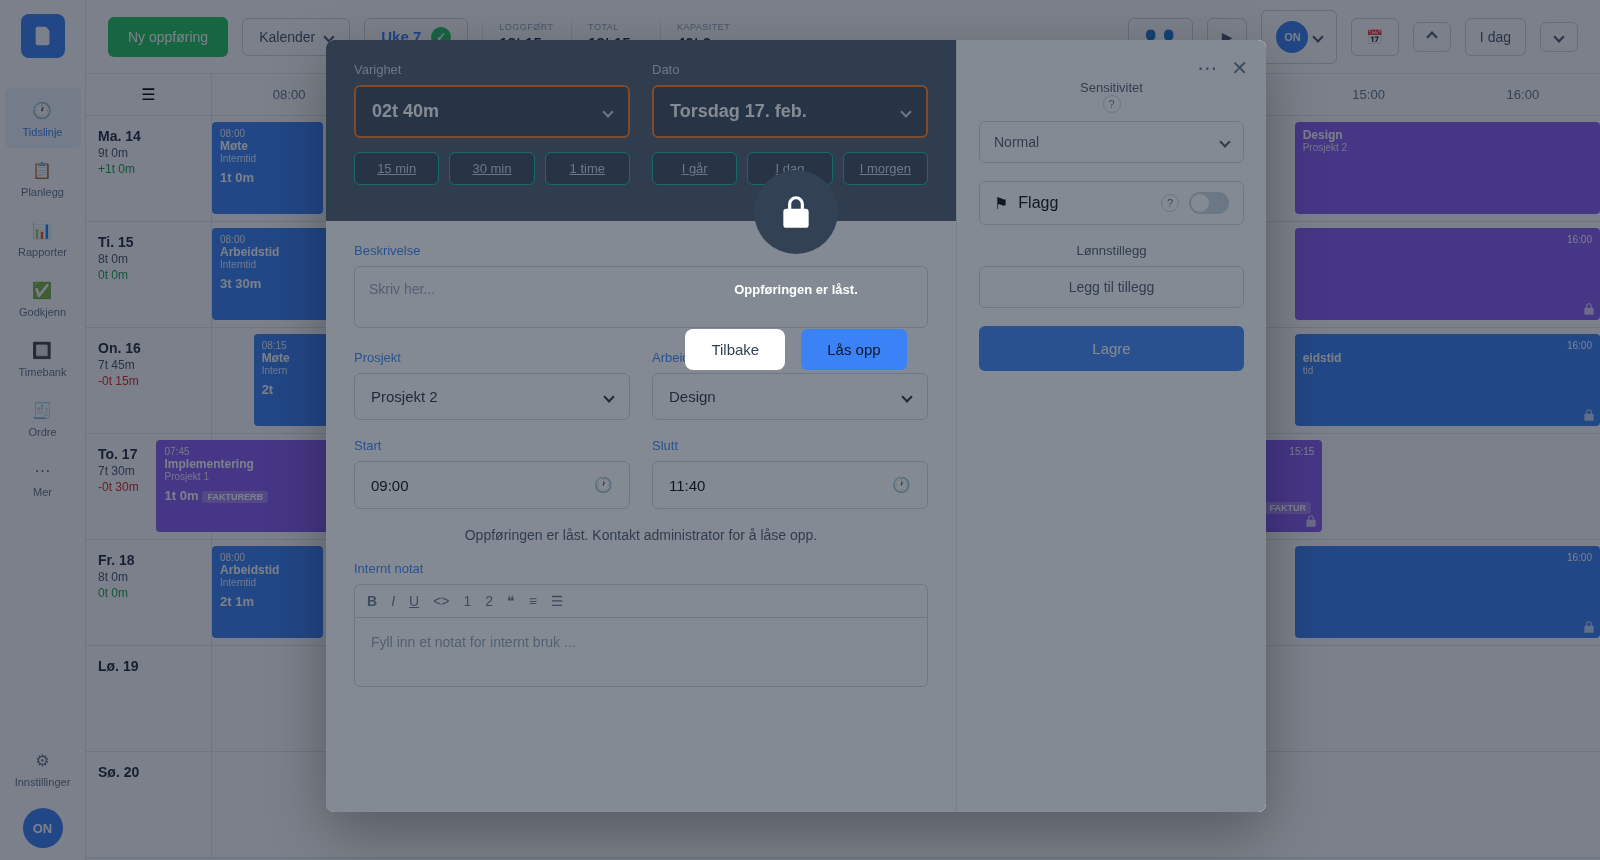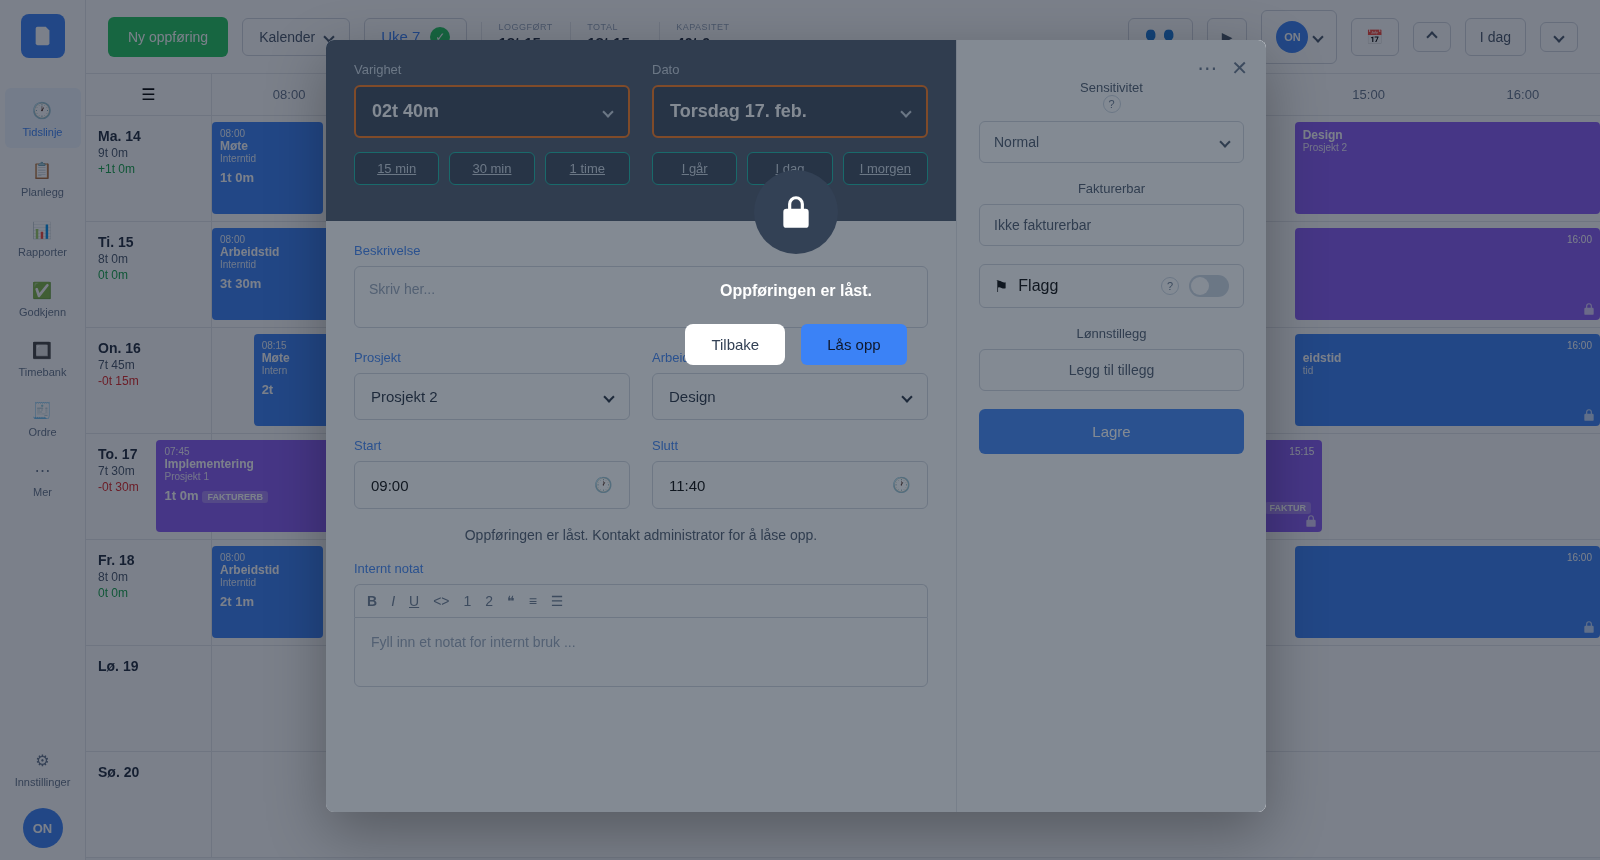--- a/index.html
+++ b/index.html
@@ -13,21 +13,21 @@
 .nav-item.active { background: #eff6ff; color: #3b82f6; }
 .nav-item .icon { width: 24px; height: 24px; display: flex; align-items: center; justify-content: center; }
 .nav-item .label { font-size: 11px; }
 .nav-spacer { flex: 1; }
 .avatar-circle { width: 40px; height: 40px; border-radius: 50%; background: #3b82f6; color: #fff; display: flex; align-items: center; justify-content: center; font-weight: 600; font-size: 13px; margin-bottom: 12px; }
 
 
 .topbar { position: absolute; left: 86px; top: 0; right: 0; height: 74px; background: #fff; border-bottom: 1px solid #e4e6eb; display: flex; align-items: center; padding: 0 22px; gap: 14px; }
 .btn-primary { background: #22c55e; color: #fff; border: none; border-radius: 6px; padding: 12px 20px; font-size: 14px; font-weight: 500; cursor: pointer; }
 .select-pill { border: 1px solid #d0d5dd; border-radius: 6px; padding: 10px 16px; display: flex; align-items: center; gap: 10px; cursor: pointer; background: #fff; font-size: 14px; color: #475569;}
-.week-badge { display: flex; align-items: center; gap: 10px; border: 1px solid #d0d5dd; border-radius: 6px; padding: 8px 16px; color: #3b82f6; font-weight: 400; font-size: 15px; }
+.week-badge { display: flex; align-items: center; gap: 10px; border: 1px solid #d0d5dd; border-radius: 6px; padding: 8px 16px; color: #3b82f6; font-weight: 700; font-size: 15px; }
 .check-circle { width: 20px; height: 20px; border-radius: 50%; background: #22c55e; display: flex; align-items: center; justify-content: center; color: #fff; font-size: 12px; }
 .stat-col { display: flex; flex-direction: column; align-items: flex-start; gap: 2px; padding: 0 16px; border-left: 1px solid #e4e6eb; }
 .stat-label { font-size: 9px; color: #94a3b8; letter-spacing: 0.5px; }
 .stat-val { font-size: 15px; font-weight: 600; color: #1e293b; }
 .top-spacer-flex { flex: 1; }
 .icon-btn { border: 1px solid #d0d5dd; background: #fff; border-radius: 6px; padding: 10px 14px; cursor: pointer; display: flex; align-items: center; justify-content: center; color: #475569; font-size: 14px; gap: 6px; }
 .avatar-sm { width: 32px; height: 32px; border-radius: 50%; background: #3b82f6; color:#fff; display:flex; align-items:center; justify-content:center; font-weight:600; font-size:11px; }
 
 
 .time-header { position: absolute; left: 86px; top: 74px; right: 0; height: 42px; background: #fff; border-bottom: 1px solid #e4e6eb; display: flex; align-items: center; }
@@ -88,21 +88,21 @@
 .flag-row { border: 1px solid #d0d5dd; border-radius: 6px; padding: 10px 14px; display: flex; align-items: center; gap: 10px; }
 .toggle { width: 40px; height: 22px; background: #cbd5e1; border-radius: 11px; position: relative; }
 .toggle::after { content:''; position:absolute; width:18px; height:18px; background:#fff; border-radius:50%; top:2px; left:2px; }
 .btn-add { border: 1px solid #d0d5dd; border-radius: 6px; padding: 12px; text-align: center; font-size: 14px; color: #475569; cursor: pointer; background:#fff; width:100%;}
 .btn-save { background: #3b82f6; color: #fff; border: none; border-radius: 6px; padding: 14px; font-size: 15px; font-weight: 500; cursor: pointer; width:100%;}
 
 
 .lock-overlay { position: absolute; left: 326px; top: 40px; width: 940px; height: 772px; background: rgba(30,41,59,0.55); border-radius: 8px; display: flex; flex-direction: column; align-items: center; justify-content: flex-start; padding-top: 130px; pointer-events: none; }
 .lock-circle { width: 84px; height: 84px; border-radius: 50%; background: #334155; display: flex; align-items: center; justify-content: center; margin-bottom: 28px; }
 .lock-circle svg { width: 38px; height: 38px; fill: #fff; }
-.lock-text { color: #fff; font-size: 16px; font-weight: 600; margin-bottom: 24px; }
+.lock-text { color: #fff; font-size: 13px; font-weight: 600; margin-bottom: 32px; }
 .lock-btns { display: flex; gap: 16px; pointer-events: auto; }
 .btn-white { background: #fff; color: #334155; border: none; border-radius: 8px; padding: 12px 26px; font-size: 15px; cursor: pointer; font-weight:500;}
 .btn-blue { background: #3b82f6; color: #0f172a; border: none; border-radius: 6px; padding: 12px 26px; font-size: 15px; cursor: pointer; font-weight:500;}
 
 .chev { border: solid currentColor; border-width: 0 2px 2px 0; display: inline-block; padding: 3px; transform: rotate(45deg); }
 .chev-up { transform: rotate(-135deg); }
 </style>
 </head>
 <body>
 
@@ -433,26 +433,20 @@
     <div style="margin-top:18px">
       <div class="r-field-lbl">
           <span>Sensitivitet</span>
           <span class="help-q">?</span>
         </div>
       <div class="select-in-r" style="margin-top:8px">
           <span>Normal</span>
           <span class="chev"></span>
         </div>
     </div>
-    <div>
-      <div class="r-field-lbl">
-          <span>Fakturerbar</span>
-        </div>
-      <div class="static-box" style="margin-top:8px">Ikke fakturerbar</div>
-    </div>
     <div class="flag-row">
       <span>⚑</span>
       <span style="flex:1">Flagg</span>
       <span class="help-q">?</span>
       <div class="toggle"></div>
     </div>
     <div>
       <div class="r-field-lbl">
           <span>Lønnstillegg</span>
         </div>

